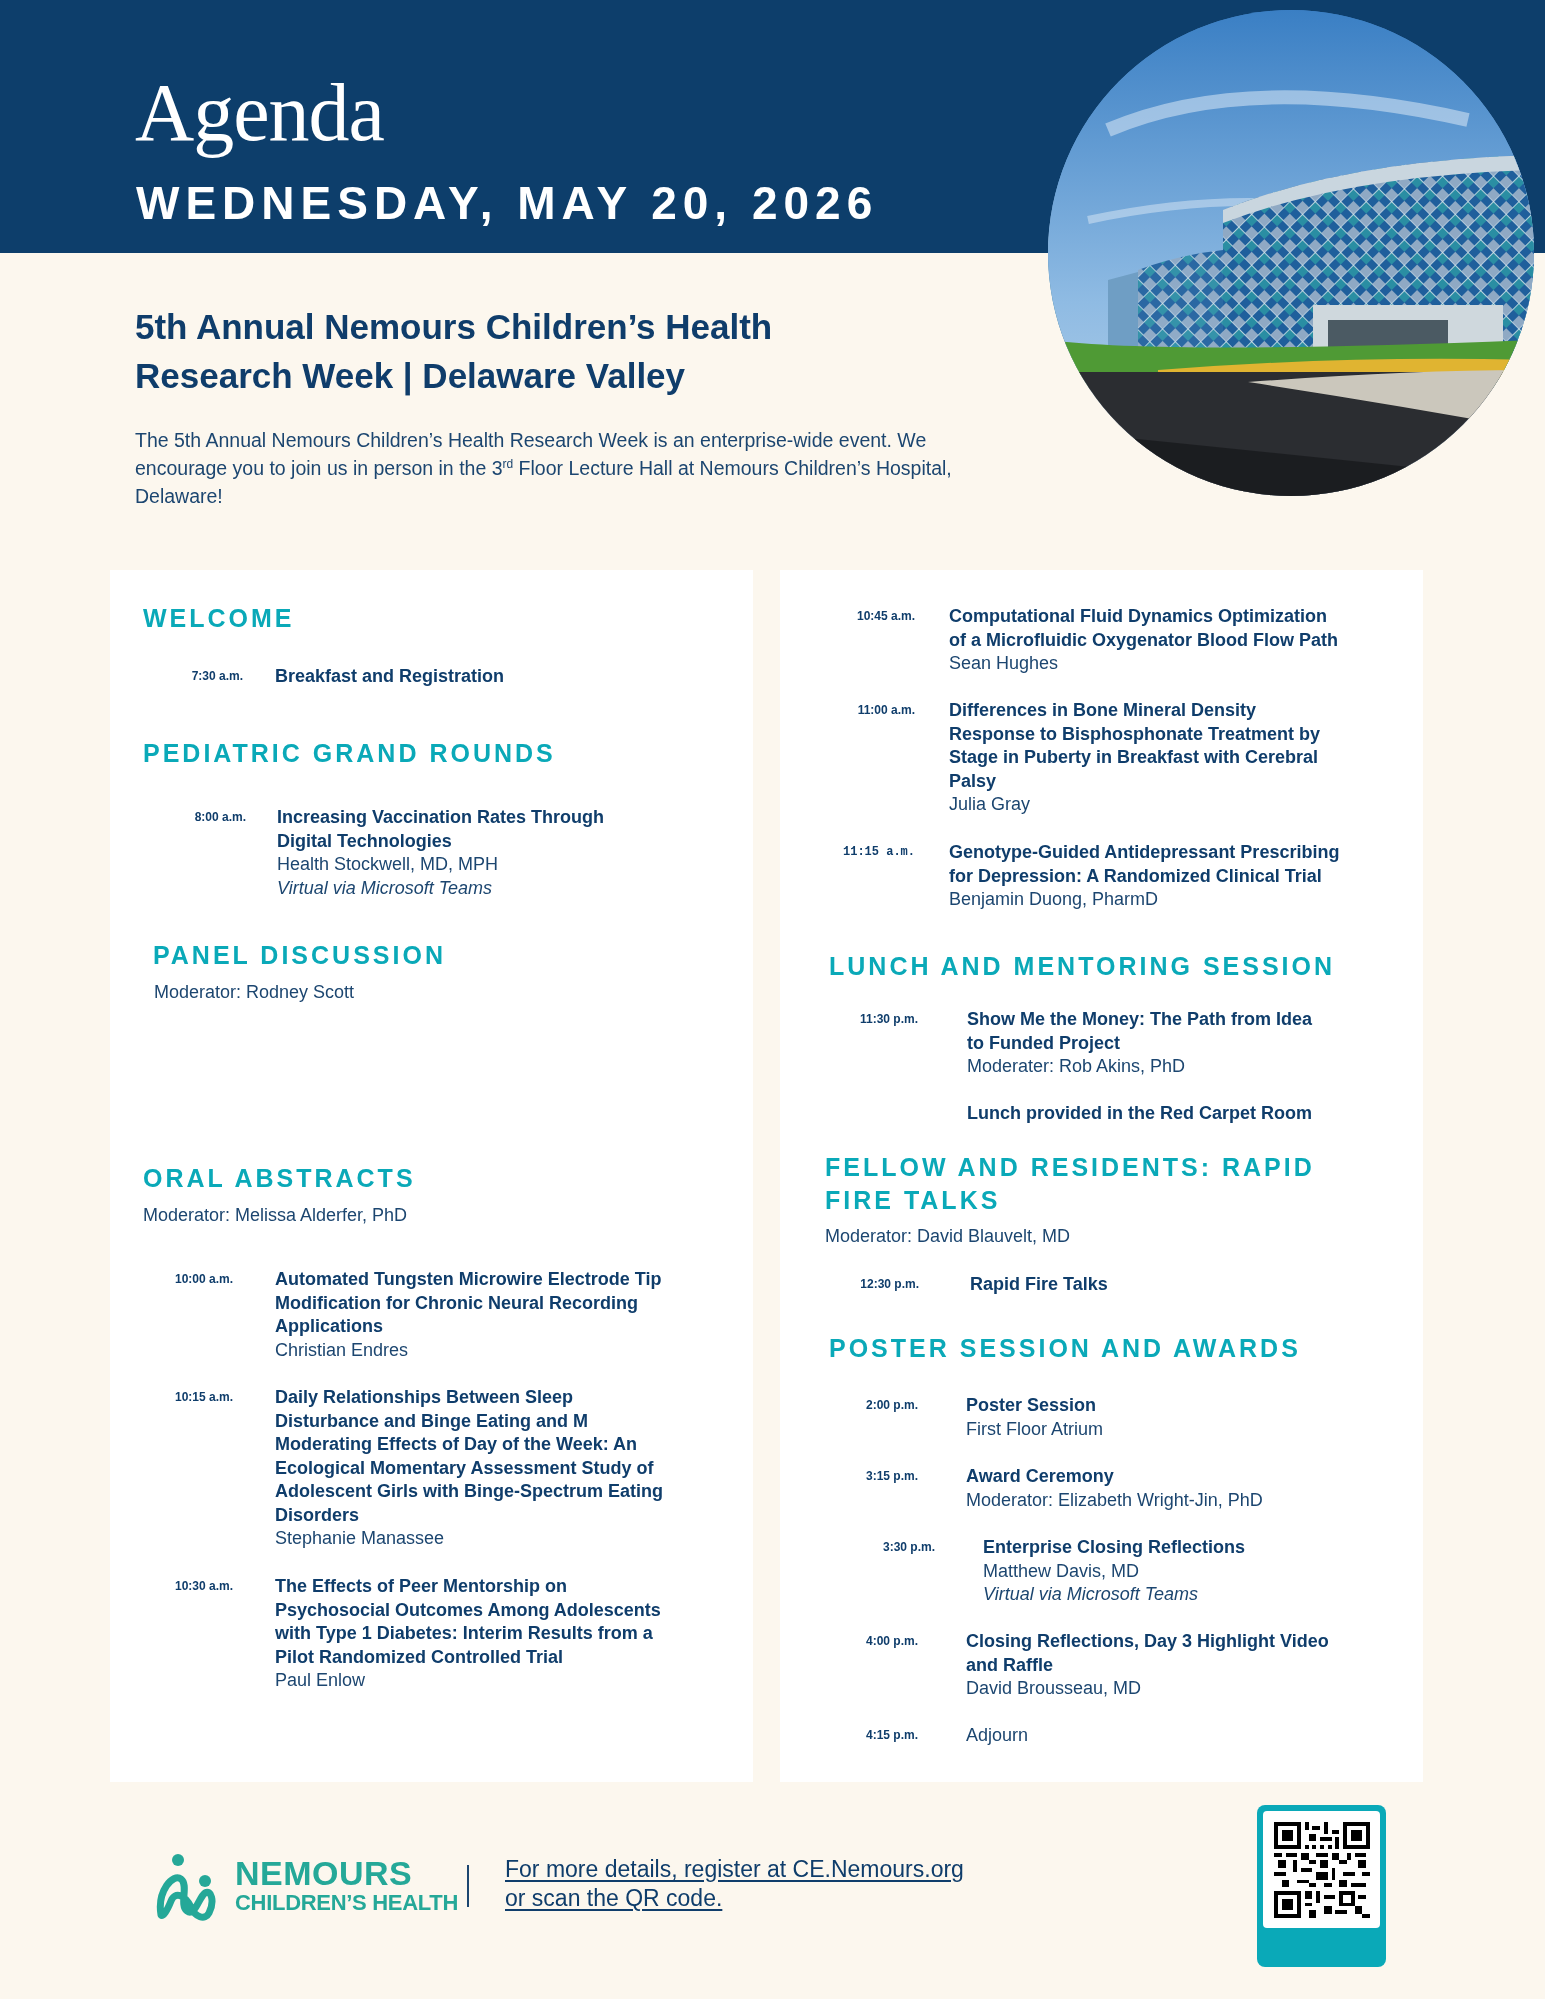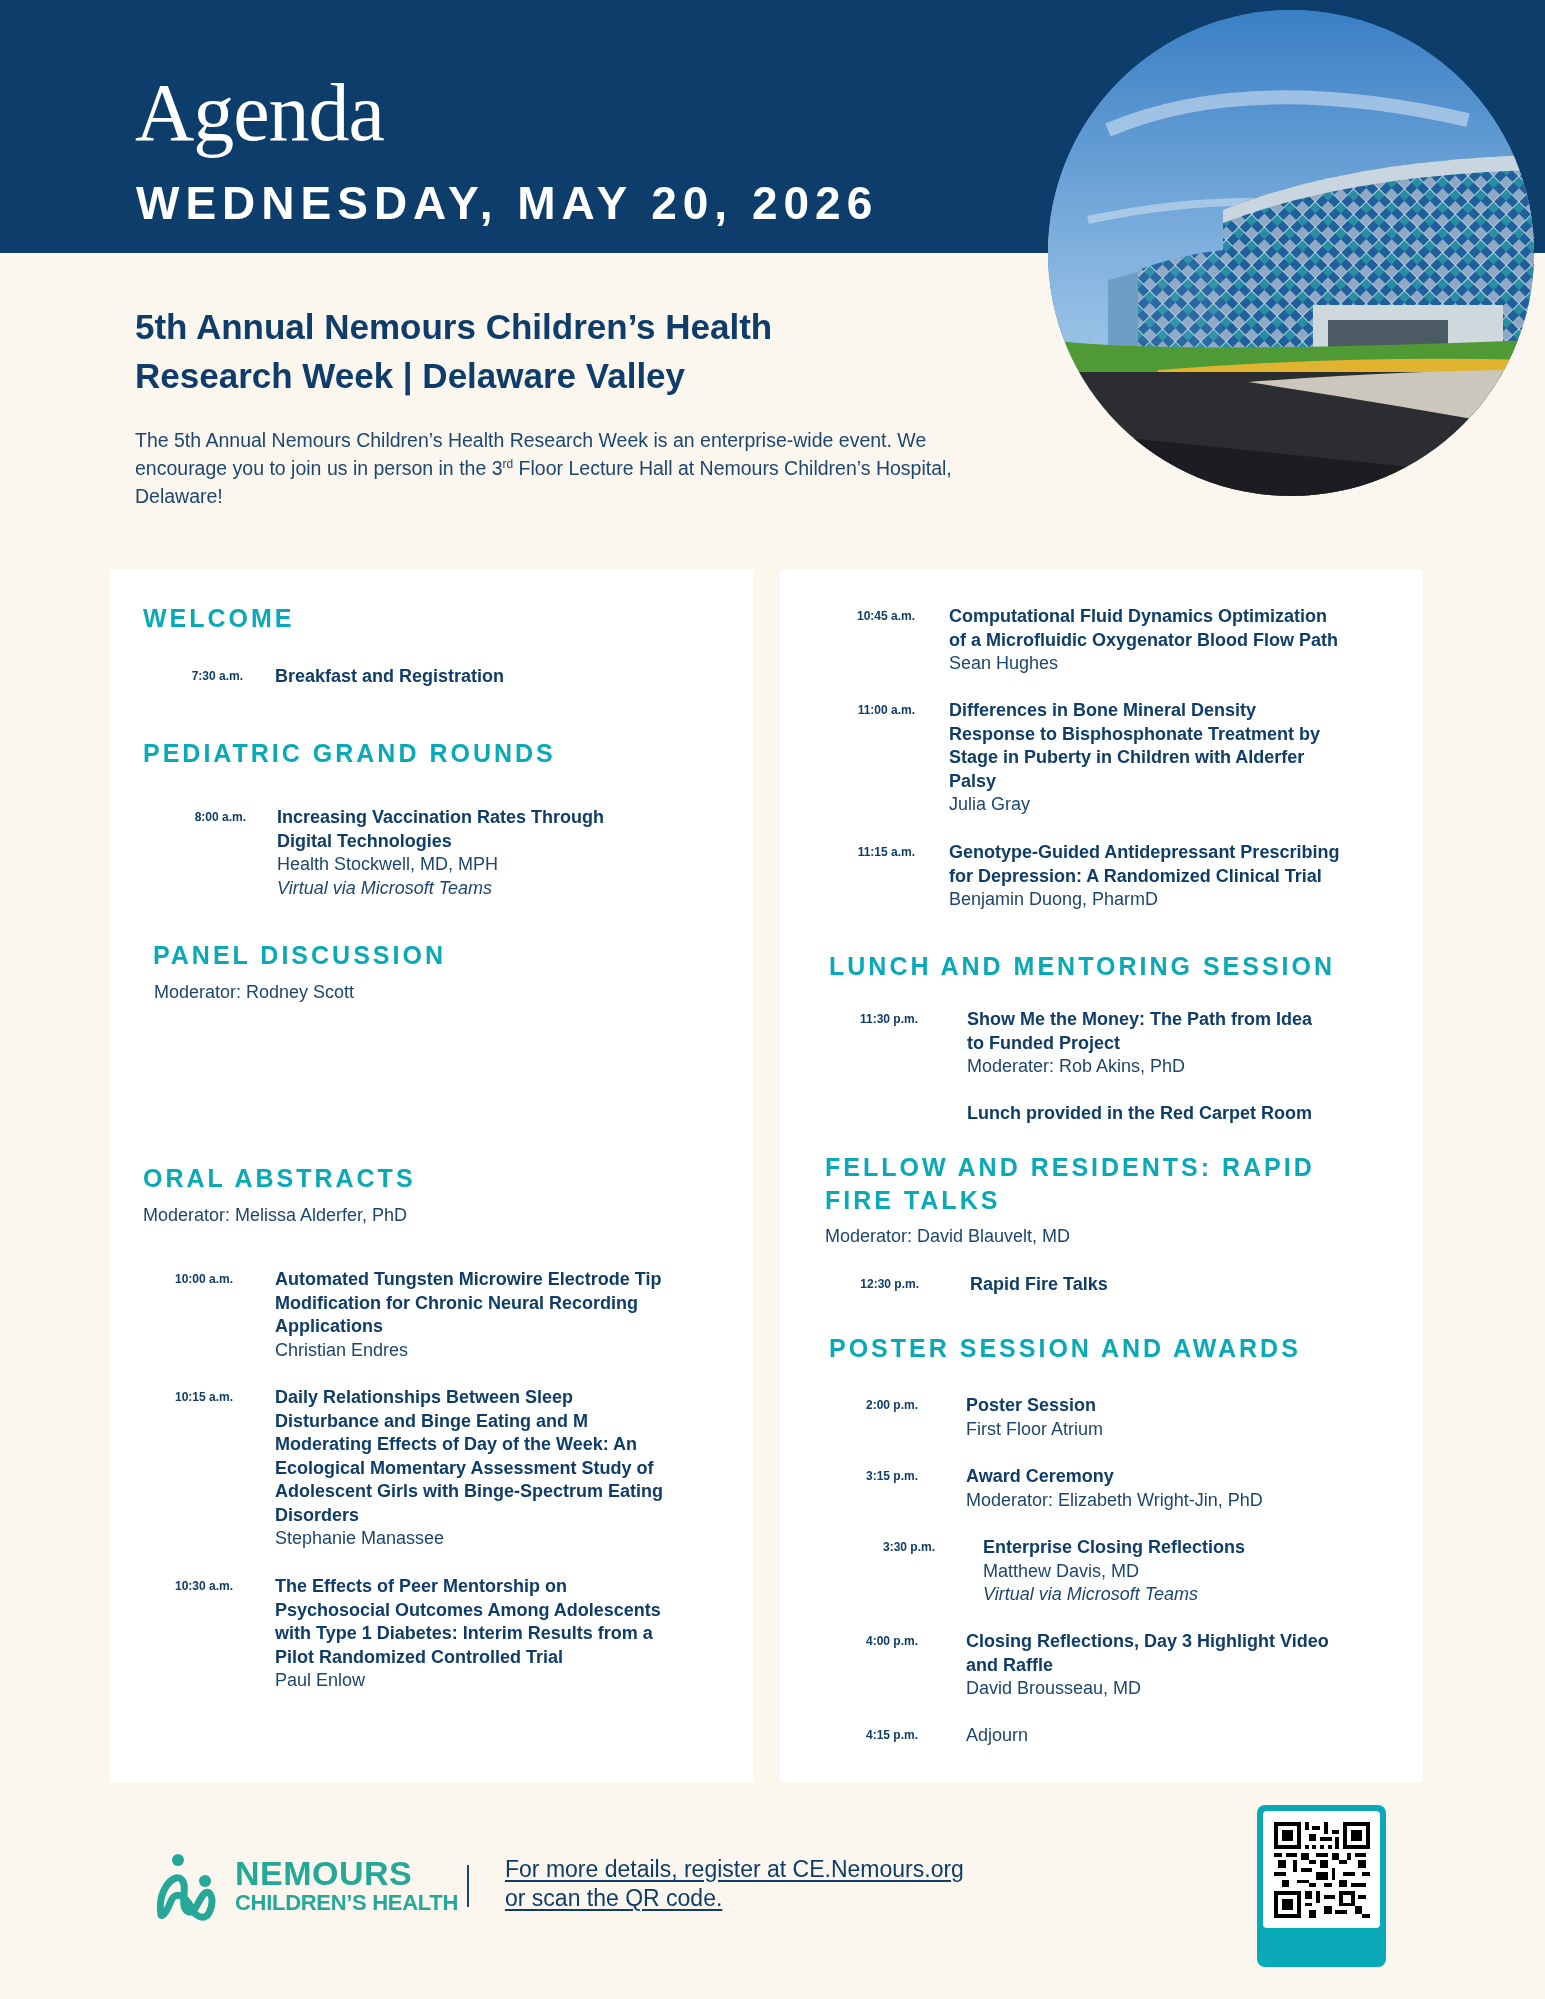--- a/index.html
+++ b/index.html
@@ -215,28 +215,28 @@
       <div class="title">of a Microfluidic Oxygenator Blood Flow Path</div>
       <div class="speaker">Sean Hughes</div>
     </div>
   </div>
 
   <div class="item" style="left:0px; top:129px;">
     <div class="time" style="width:135px;">11:00 a.m.</div>
     <div class="body" style="margin-left:34px;">
       <div class="title">Differences in Bone Mineral Density</div>
       <div class="title">Response to Bisphosphonate Treatment by</div>
-      <div class="title">Stage in Puberty in Children with Alderfer</div>
+      <div class="title">Stage in Puberty in Breakfast with Cerebral</div>
       <div class="title">Palsy</div>
       <div class="speaker">Julia Gray</div>
     </div>
   </div>
 
   <div class="item" style="left:0px; top:271px;">
-    <div class="time" style="width:135px;">11:15 a.m.</div>
+    <div class="time" style="width:135px;font-family:Liberation Mono, monospace;">11:15 a.m.</div>
     <div class="body" style="margin-left:34px;">
       <div class="title">Genotype-Guided Antidepressant Prescribing</div>
       <div class="title">for Depression: A Randomized Clinical Trial</div>
       <div class="speaker">Benjamin Duong, PharmD</div>
     </div>
   </div>
 
   <div class="section-heading" style="left:49px; top:380px;">LUNCH AND MENTORING SESSION</div>
   <div class="item" style="left:0px; top:438px;">
     <div class="time" style="width:138px;">11:30 p.m.</div>

